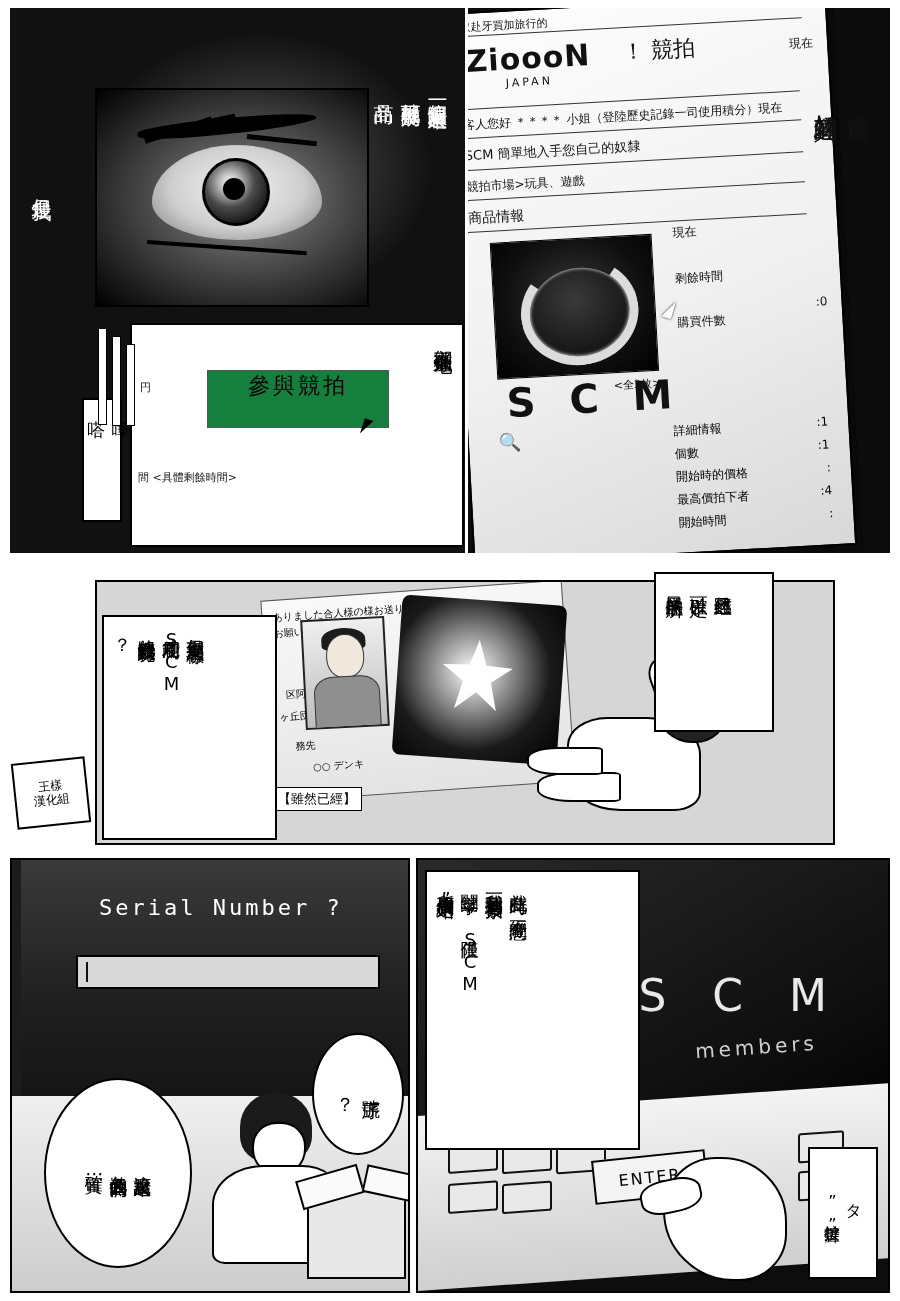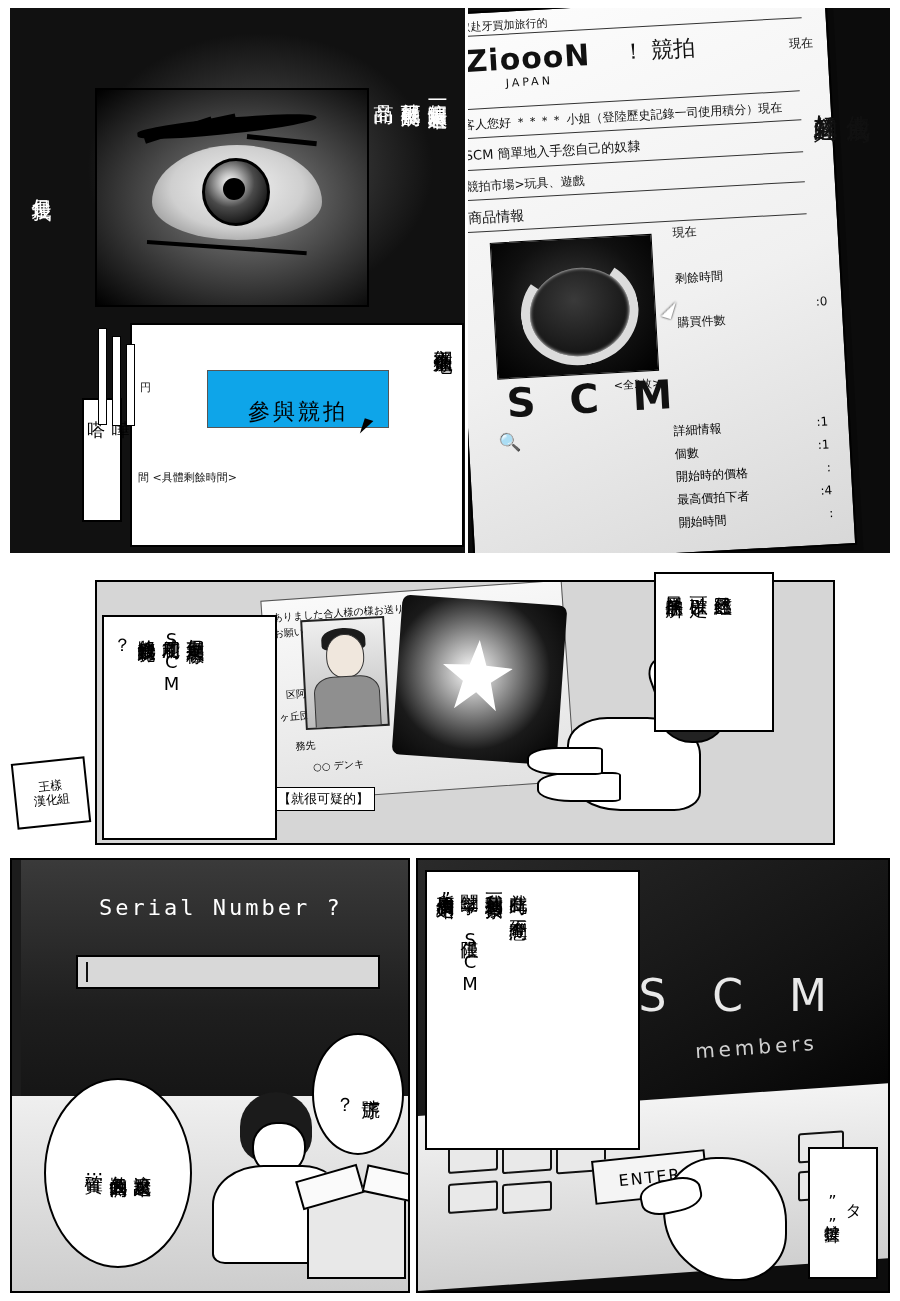--- a/index.html
+++ b/index.html
@@ -115,23 +115,23 @@
 
   #p1 .darkpanel {
     position: absolute;
     left: 120px; top: 315px; width: 330px; height: 220px;
     border: 2px solid #000;
     background: #fff;
   }
   #p1 .btn-bid {
     position: absolute;
     left: 75px; top: 45px; width: 180px; height: 56px;
-    background: #0ea5e9;
+    background: #15803d;
     border: 1px solid #555;
-    display: flex; align-items: flex-end; justify-content: center;
+    display: flex; align-items: flex-start; justify-content: center;
   }
   #p1 .cursor {
     position: absolute;
     width: 0; height: 0;
     border-left: 9px solid #000;
     border-right: 5px solid transparent;
     border-bottom: 16px solid transparent;
     transform: rotate(18deg);
   }
   #p1 .smallmono {
@@ -573,21 +573,21 @@
     <div class="figure">
       <div class="fig-body"></div>
       <div class="fig-head"></div>
       <div class="fig-ear"></div>
       <div class="fig-leg" style="left:10px; top:115px; width:80px; height:26px; border-radius:40% 10% 10% 40%;"></div>
       <div class="fig-leg" style="left:0px; top:90px; width:72px; height:24px; border-radius:40% 10% 10% 40%;"></div>
       <div class="fig-arm" style="left:150px; top:-12px; width:18px; height:46px; border-radius:40%; transform:rotate(14deg);"></div>
       <div class="blob" style="left:165px; top:-34px; width:26px; height:26px;"></div>
     </div>
 
-    <div class="htext" style="position:absolute; left:175px; top:205px; font-size:13px; background:#fff; border:1px solid #000; padding:2px 5px;">【就很可疑的】</div>
+    <div class="htext" style="position:absolute; left:175px; top:205px; font-size:13px; background:#fff; border:1px solid #000; padding:2px 5px;">【雖然已經】</div>
   </div>
 
   <div class="box" style="left:654px; top:572px; width:120px; height:160px;">
     <div class="vtext" style="font-size:18px;">雖然已經
 可以確定
 目黑的住所了</div>
   </div>
   <div class="box" style="left:102px; top:615px; width:175px; height:225px;">
     <div class="vtext" style="font-size:18px;">但是到底要怎樣
 才能利用SCM

